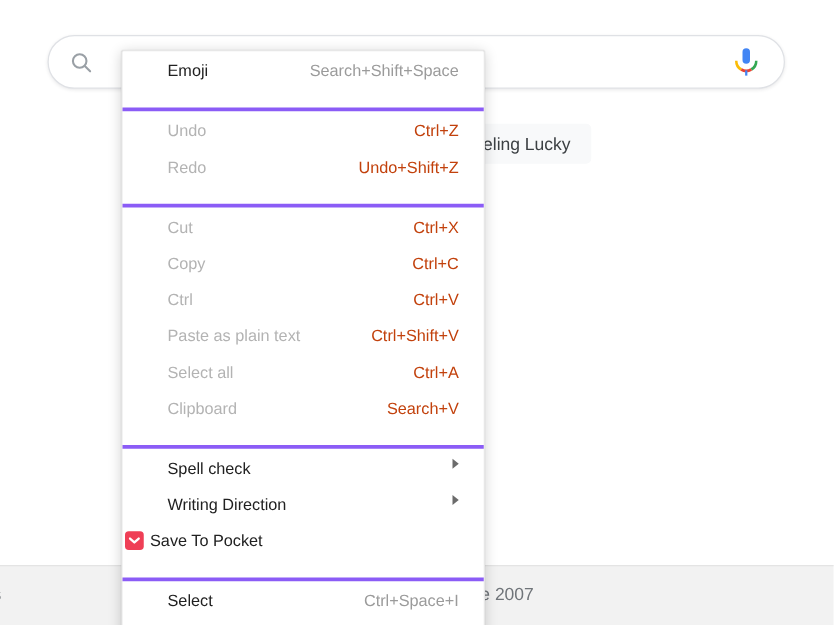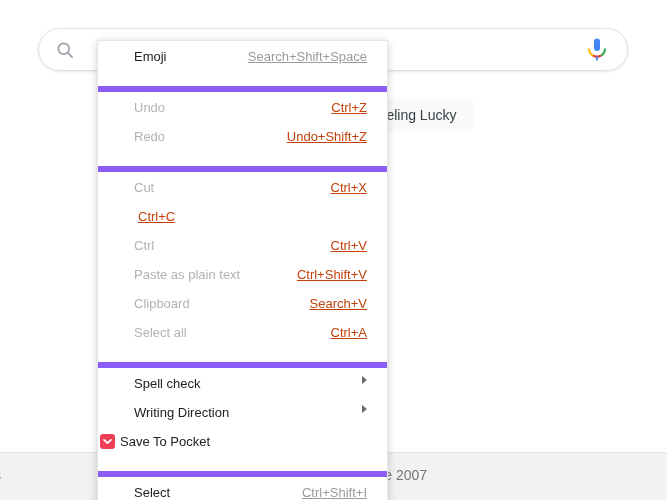--- a/index.html
+++ b/index.html
@@ -137,21 +137,21 @@
     border-radius: 2px;
     box-shadow: 0 2px 10px rgba(0,0,0,.18), 0 0 1px rgba(0,0,0,.15);
     padding: 0;
     z-index: 50;
     font-size: 13px;
   }
   .menu-group {
     padding: 8px 0;
   }
   .menu-group + .menu-group {
-    border-top: 6px solid #8b5cf6;
+    border-top: 3px solid #8b5cf6;
   }
   .menu-item {
     display: flex;
     align-items: flex-start;
     height: 29px;
     padding: 0 20px 0 16px;
     box-sizing: border-box;
     white-space: nowrap;
     cursor: default;
   }
@@ -169,21 +169,20 @@
     flex: 1 1 auto;
     padding-left: 20px;
     overflow: hidden;
     text-overflow: ellipsis;
   }
   .menu-item.has-icon .mi-label { padding-left: 0; }
   .mi-shortcut {
     flex: 0 0 auto;
     margin-left: 24px;
     color: #9b9b9b;
-    text-decoration: underline;
   }
   .menu-item.disabled .mi-shortcut { color: #c2410c; }
   .mi-arrow {
     flex: 0 0 auto;
     margin-left: 24px;
     width: 0;
     height: 0;
     border-left: 5px solid #6b6b6b;
     border-top: 4px solid transparent;
     border-bottom: 4px solid transparent;
@@ -260,37 +259,38 @@
         <span class="mi-label">Redo</span>
         <span class="mi-shortcut">Undo+Shift+Z</span>
       </div>
     </div>
     <div class="menu-group">
       <div class="menu-item disabled">
         <span class="mi-label">Cut</span>
         <span class="mi-shortcut">Ctrl+X</span>
       </div>
       <div class="menu-item disabled">
+        <span class="mi-label">Copy</span>
         <span class="mi-shortcut">Ctrl+C</span>
       </div>
       <div class="menu-item disabled">
         <span class="mi-label">Ctrl</span>
         <span class="mi-shortcut">Ctrl+V</span>
       </div>
       <div class="menu-item disabled">
         <span class="mi-label">Paste as plain text</span>
         <span class="mi-shortcut">Ctrl+Shift+V</span>
       </div>
       <div class="menu-item disabled">
+        <span class="mi-label">Select all</span>
+        <span class="mi-shortcut">Ctrl+A</span>
+      </div>
+      <div class="menu-item disabled">
         <span class="mi-label">Clipboard</span>
         <span class="mi-shortcut">Search+V</span>
-      </div>
-      <div class="menu-item disabled">
-        <span class="mi-label">Select all</span>
-        <span class="mi-shortcut">Ctrl+A</span>
       </div>
     </div>
     <div class="menu-group">
       <div class="menu-item enabled">
         <span class="mi-label">Spell check</span>
         <span class="mi-arrow"></span>
       </div>
       <div class="menu-item enabled">
         <span class="mi-label">Writing Direction</span>
         <span class="mi-arrow"></span>
@@ -302,16 +302,16 @@
               <path d="M2.2 4.2 L6 7.6 L9.8 4.2" fill="none" stroke="#ffffff" stroke-width="2" stroke-linecap="round" stroke-linejoin="round"></path>
             </svg>
           </span>
         </span>
         <span class="mi-label">Save To Pocket</span>
       </div>
     </div>
     <div class="menu-group">
       <div class="menu-item enabled">
         <span class="mi-label">Select</span>
-        <span class="mi-shortcut">Ctrl+Shift+I</span>
+        <span class="mi-shortcut">Ctrl+Space+I</span>
       </div>
     </div>
   </div>
 
 </body></html>

